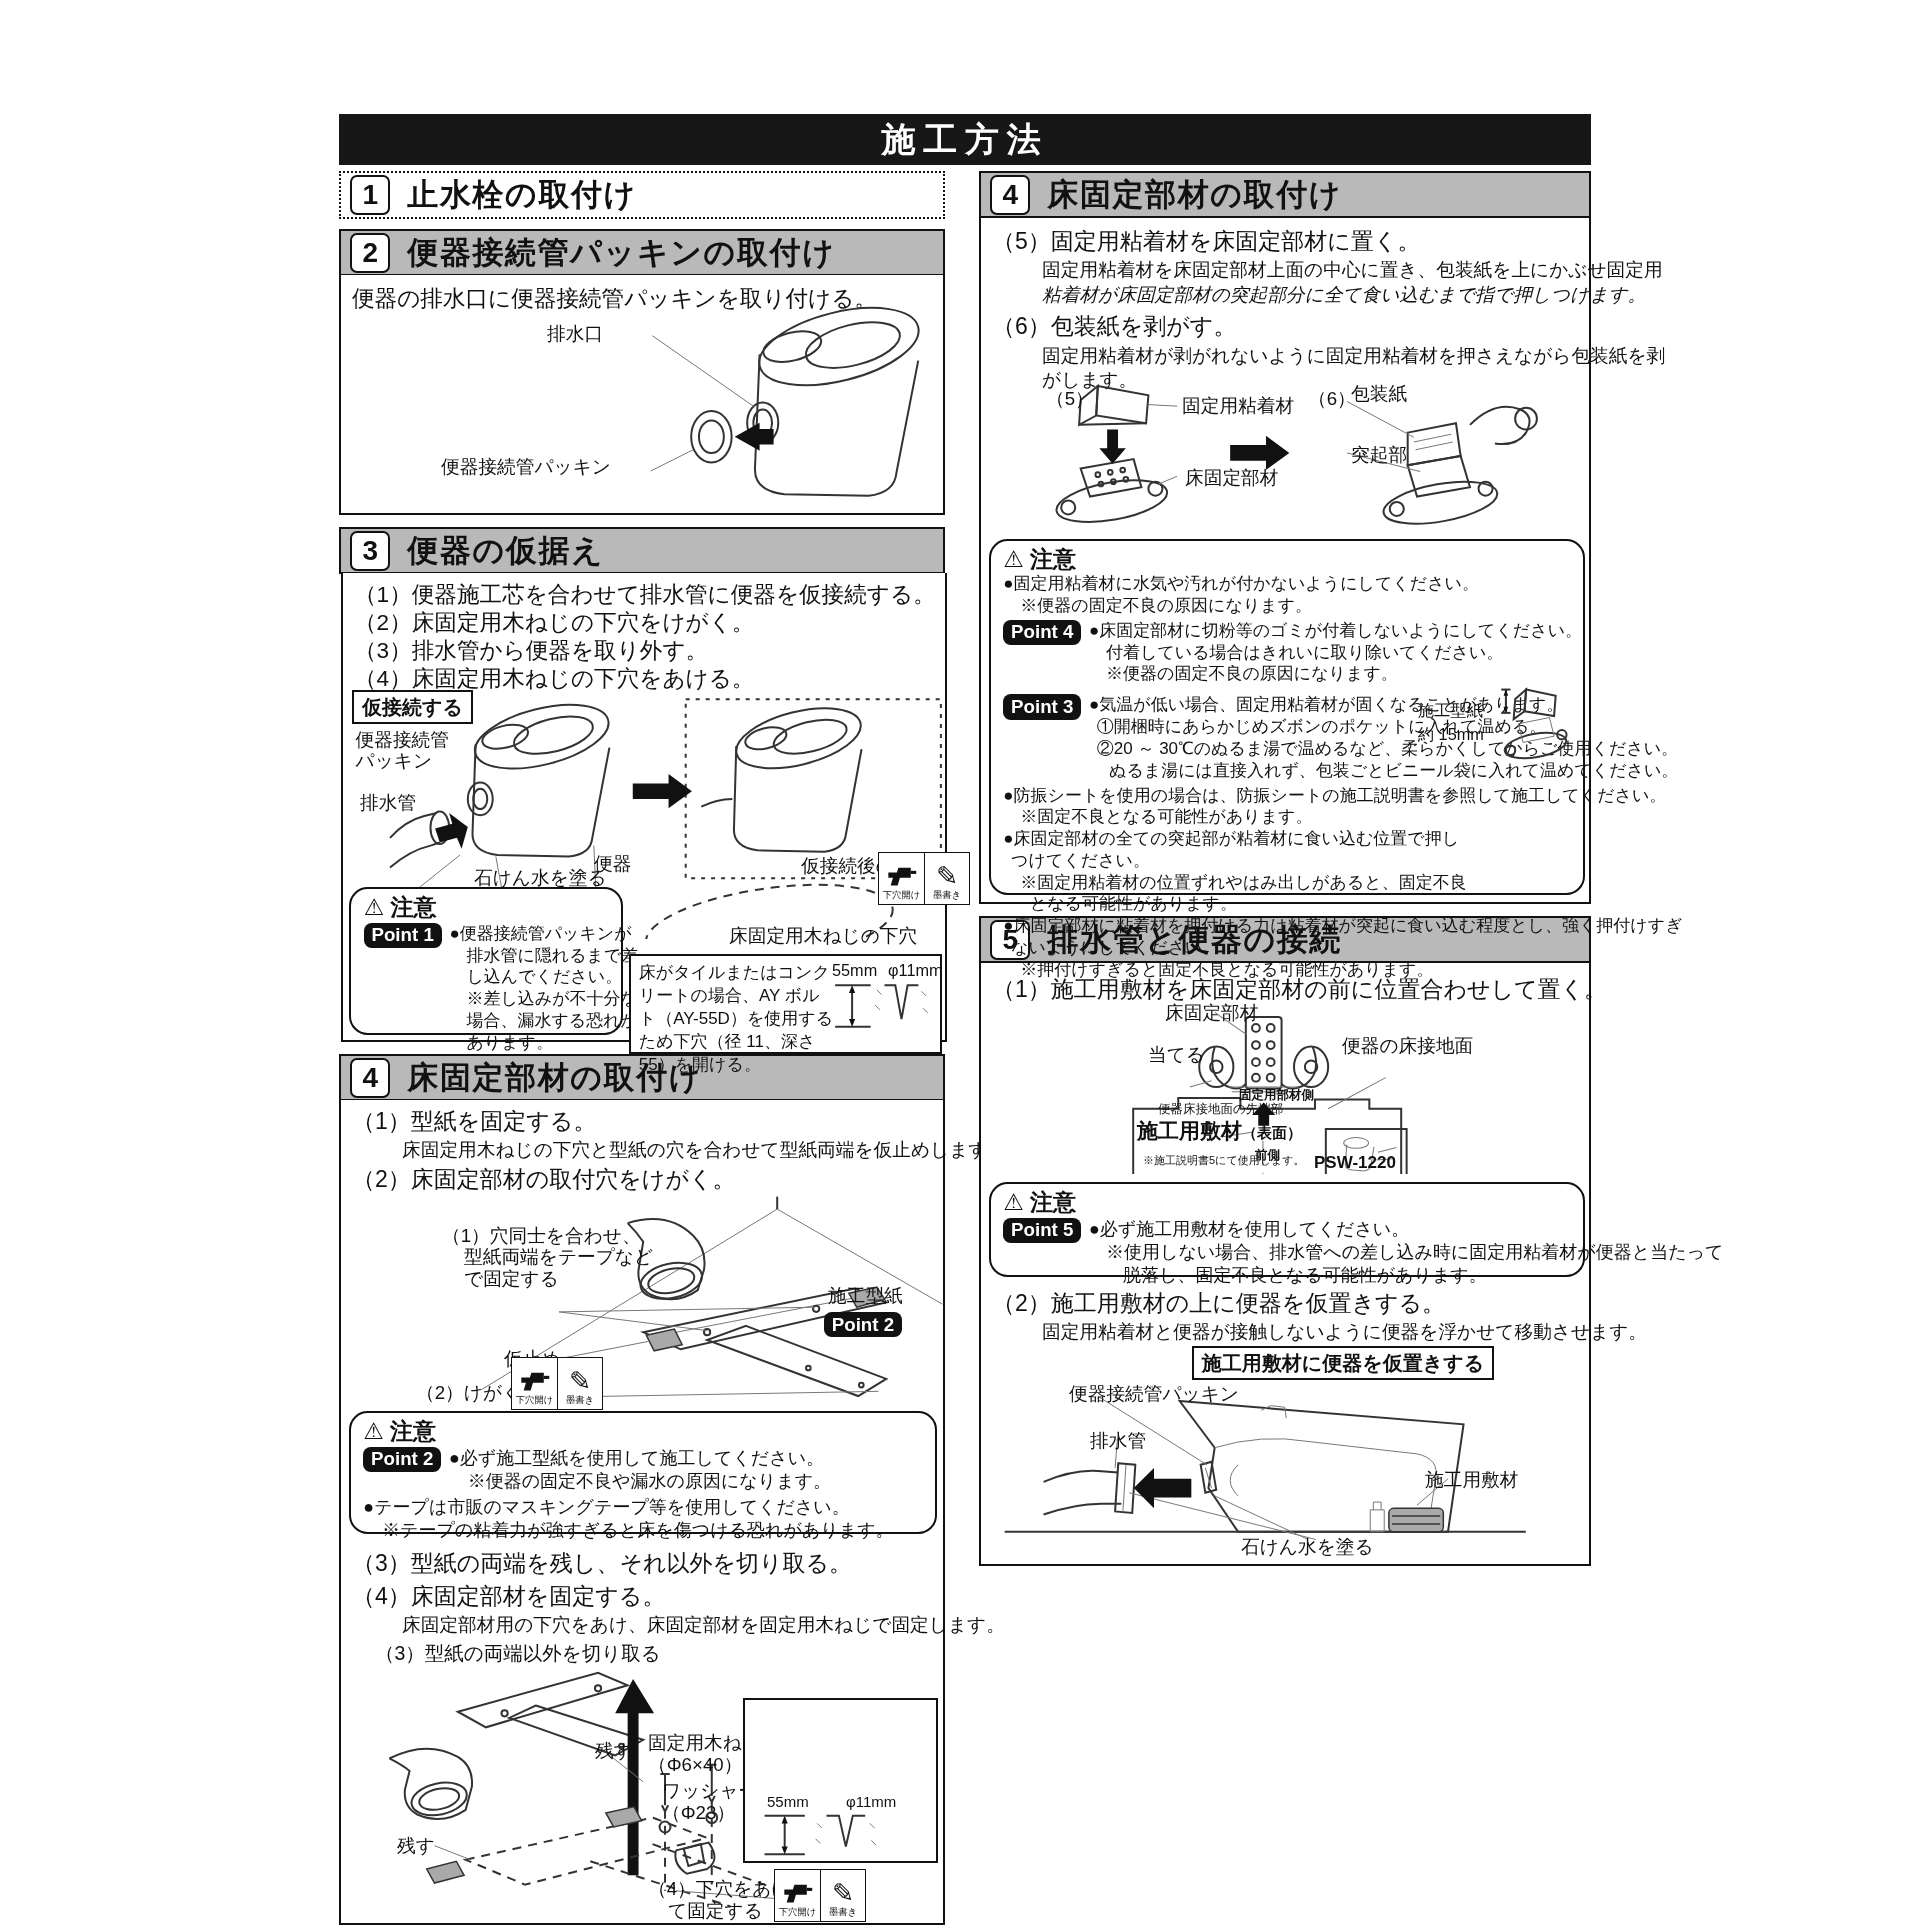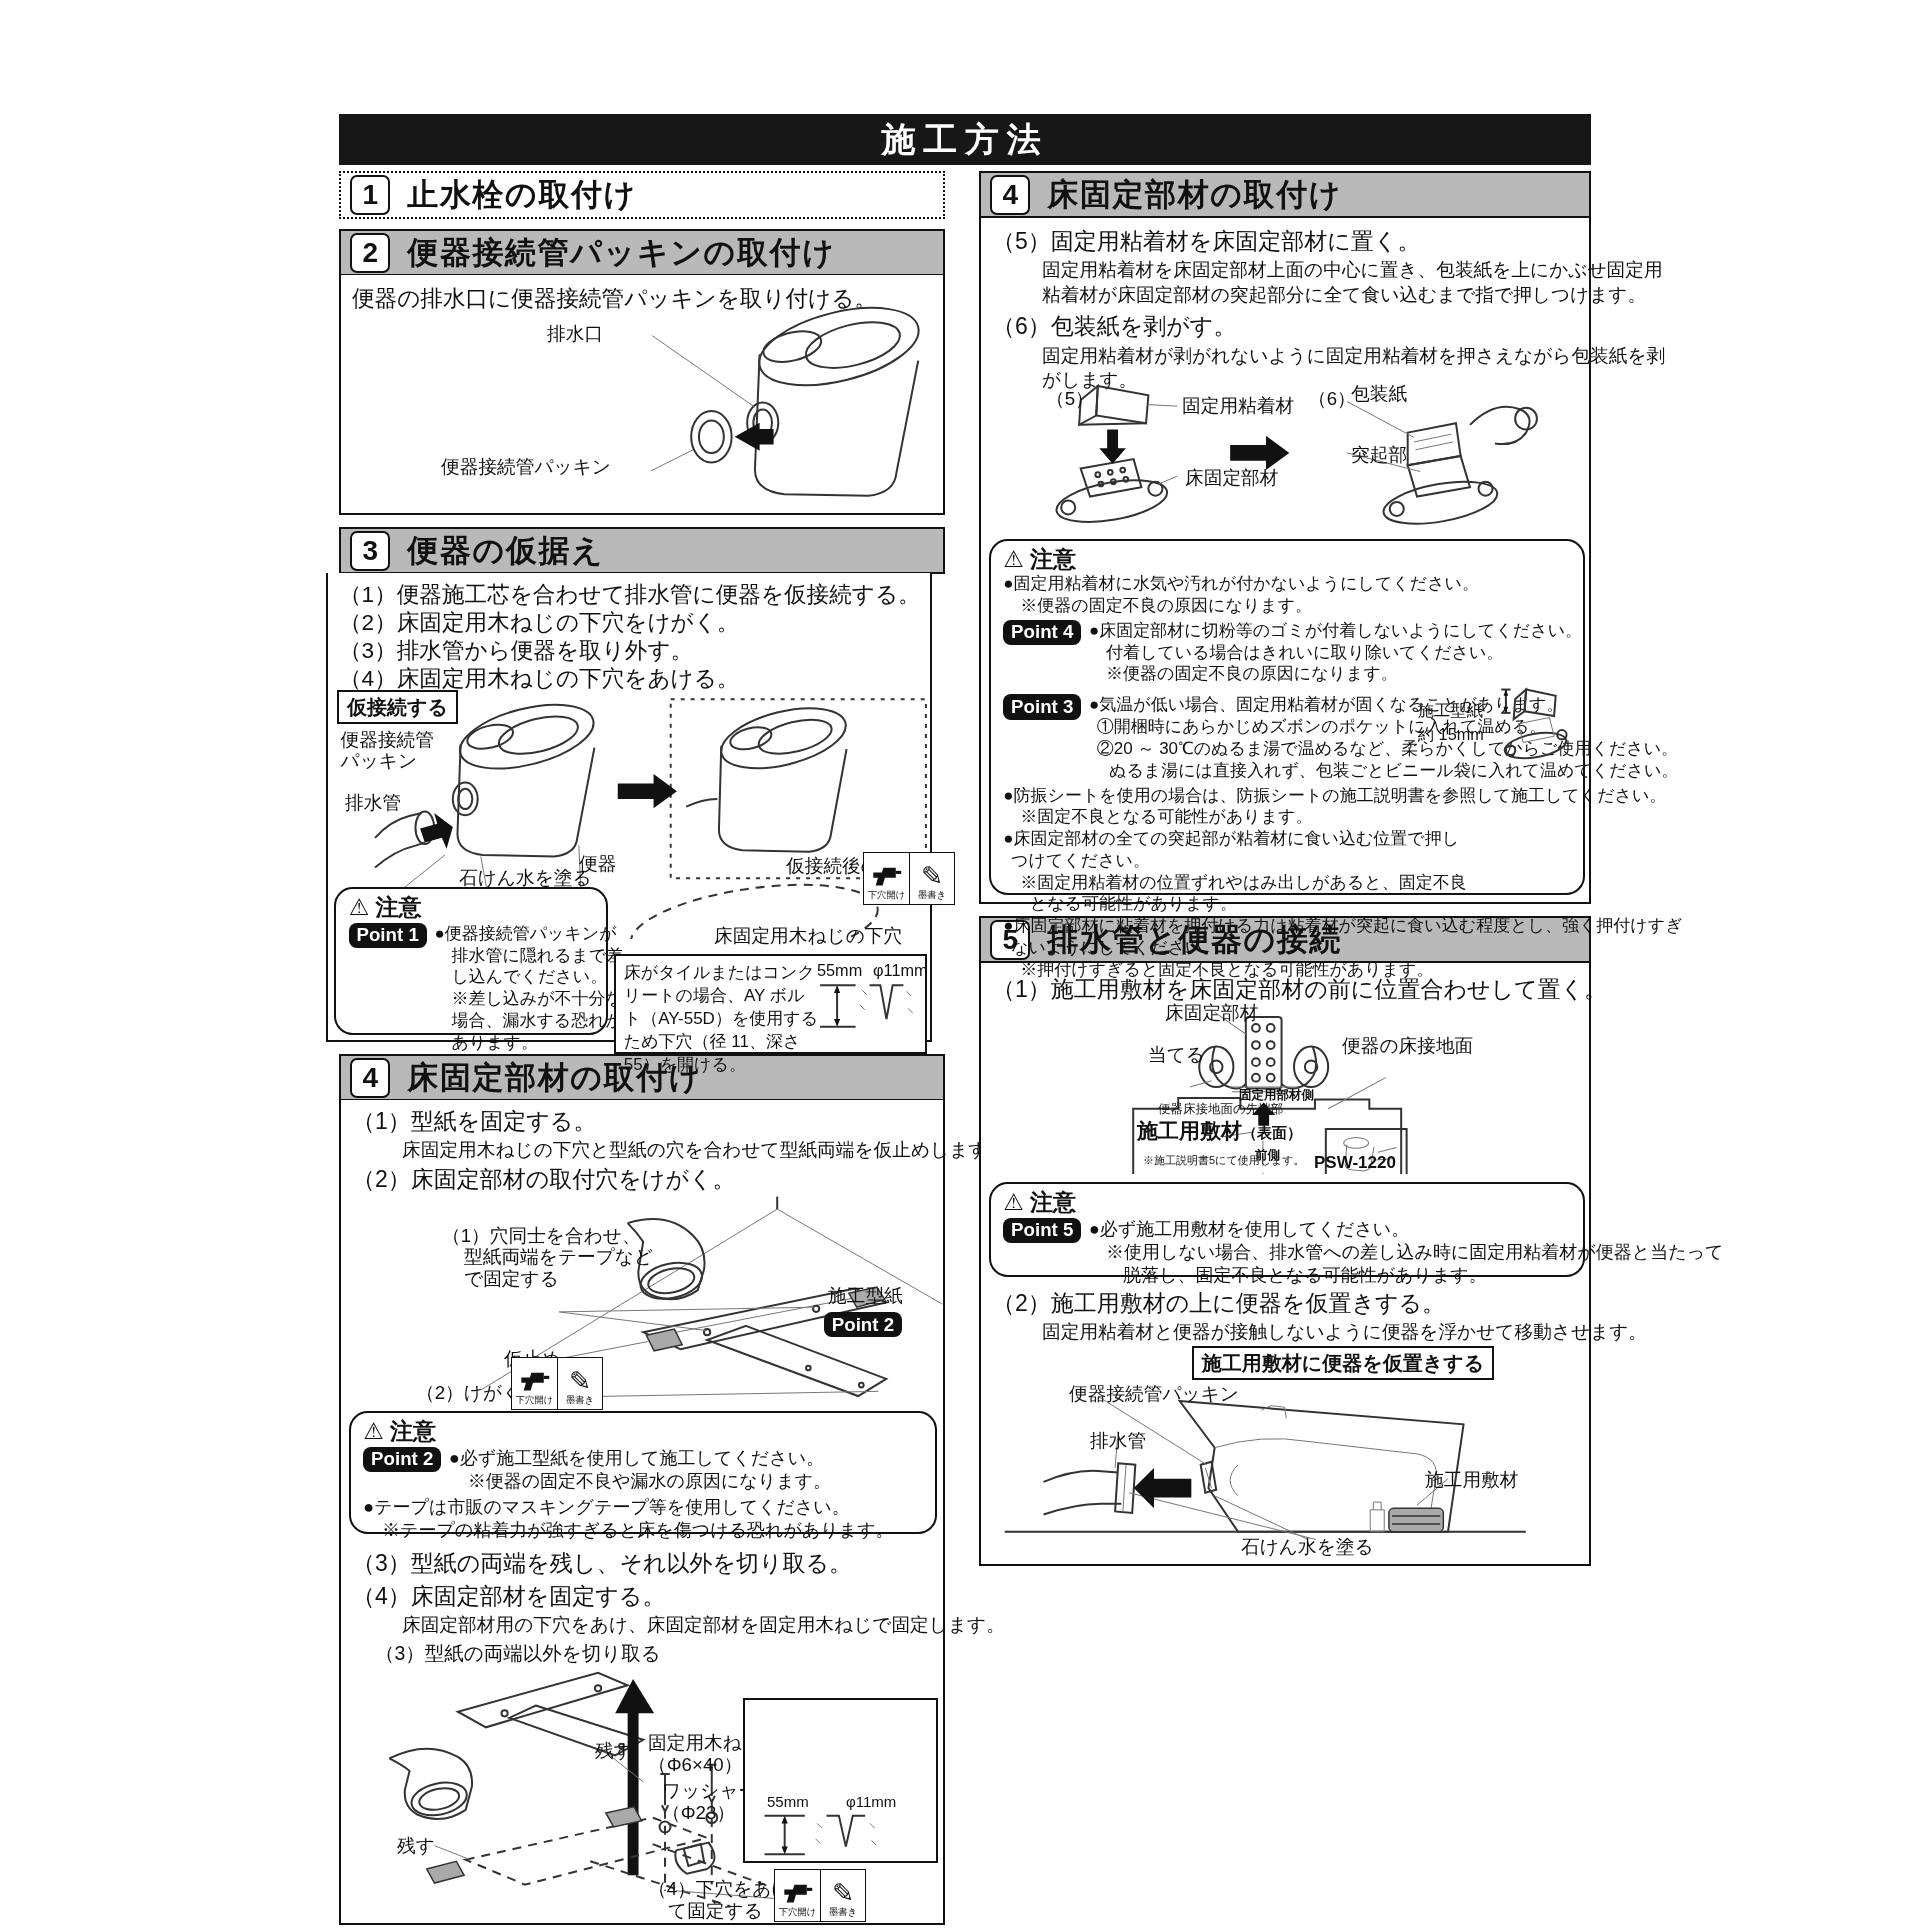--- a/index.html
+++ b/index.html
@@ -87,21 +87,21 @@
       <polygon class="blk" points="226,168 258,150 258,158 276,158 276,178 258,178 258,186"></polygon>
     </svg>
     <span class="lbl" style="left:206px;top:48px;">排水口</span>
     <span class="lbl" style="left:100px;top:181px;">便器接続管パッキン</span>
   </div>
 
   <div class="sec-head" style="left:339px;top:479px;width:606px;height:47px;">
     <div class="numbox">3</div>
     <div class="sec-title">便器の仮据え</div>
   </div>
-  <div class="panel" style="left:326px;top:525px;width:606px;height:469px;">
+  <div class="panel" style="left:341px;top:525px;width:606px;height:469px;">
     <div class="step" style="left:11px;top:6.2px;font-size:22.6px;">（1）便器施工芯を合わせて排水管に便器を仮接続する。</div>
     <div class="step" style="left:11px;top:34px;font-size:22.6px;">（2）床固定用木ねじの下穴をけがく。</div>
     <div class="step" style="left:11px;top:62px;font-size:22.6px;">（3）排水管から便器を取り外す。</div>
     <div class="step" style="left:11px;top:90px;font-size:22.6px;">（4）床固定用木ねじの下穴をあける。</div>
 
     <svg style="left:0;top:117px;" width="606" height="249" viewBox="0 0 778 320">
       <g class="ink">
 
         <ellipse cx="255" cy="60" rx="88" ry="36" transform="rotate(-14 255 60)"></ellipse>
         <ellipse cx="270" cy="58" rx="52" ry="21" transform="rotate(-14 270 58)"></ellipse>
@@ -362,21 +362,21 @@
     </div>
   </div>
 
   <div class="sec-head" style="left:979px;top:123px;width:612px;height:47px;">
     <div class="numbox">4</div>
     <div class="sec-title">床固定部材の取付け</div>
   </div>
   <div class="panel" style="left:979px;top:170px;width:612px;height:686px;">
     <div class="step" style="left:11px;top:7.8px;">（5）固定用粘着材を床固定部材に置く。</div>
     <div class="substep" style="left:61px;top:39px;font-size:18.7px;">固定用粘着材を床固定部材上面の中心に置き、包装紙を上にかぶせ固定用</div>
-    <div class="substep" style="left:61px;top:64px;font-size:18.7px;">粘着材が床固定部材の突起部分に全て食い込むまで指で押しつけます。</div>
+    <div class="substep" style="left:61px;top:64px;font-size:18.7px;font-style:italic;">粘着材が床固定部材の突起部分に全て食い込むまで指で押しつけます。</div>
     <div class="step" style="left:11px;top:93px;">（6）包装紙を剥がす。</div>
     <div class="substep" style="left:61px;top:125px;font-size:18.7px;">固定用粘着材が剥がれないように固定用粘着材を押さえながら包装紙を剥</div>
     <div class="substep" style="left:61px;top:149px;font-size:18.7px;">がします。</div>
 
     <svg style="left:0;top:160px;" width="612" height="156" viewBox="0 0 786 200">
       <g class="ink">
 
         <path d="M150,10 L215,22 L212,58 L148,48 Z"></path>
         <path d="M150,10 L128,28 L126,60 L148,48 Z"></path>
         <path d="M126,60 L212,58"></path>

